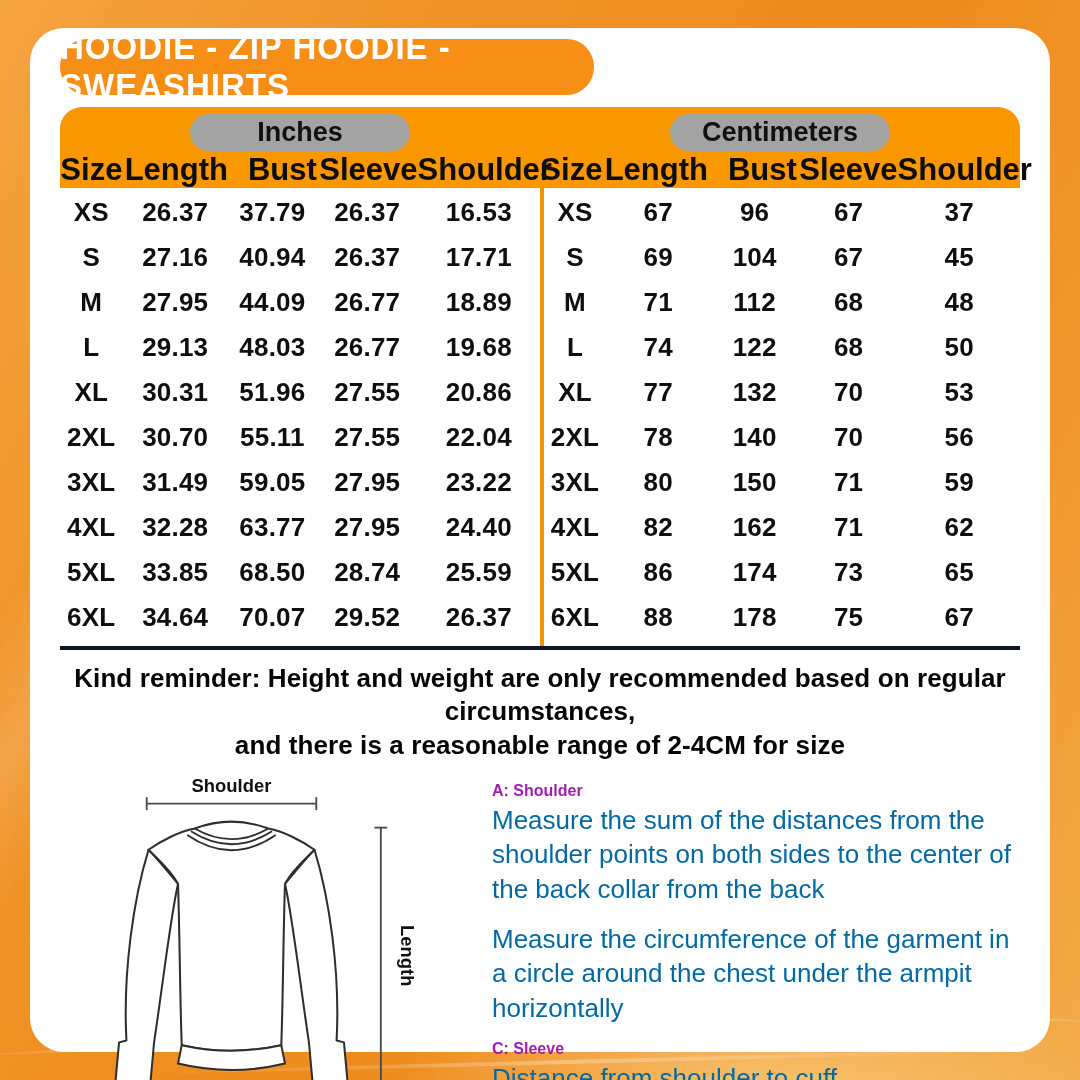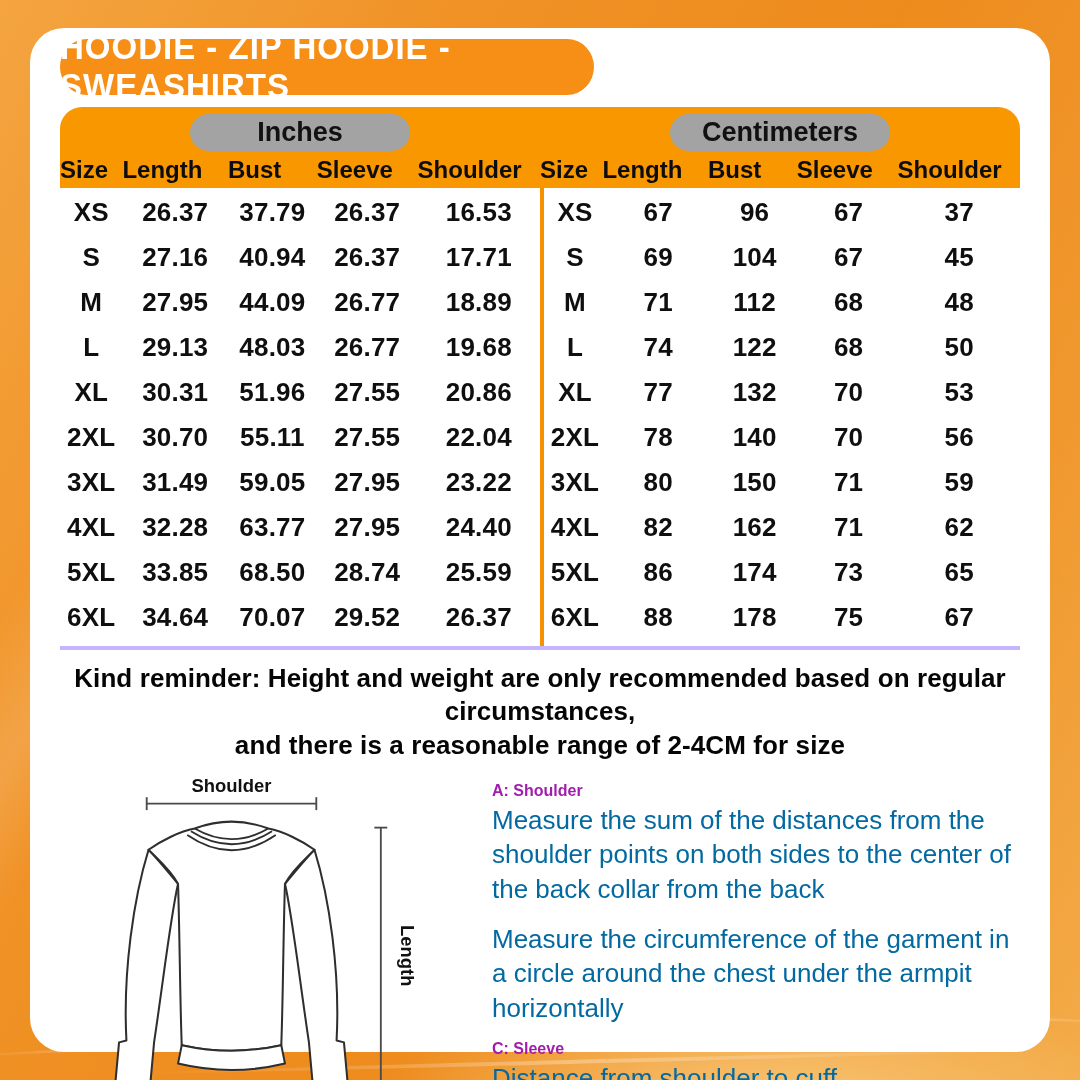--- a/index.html
+++ b/index.html
@@ -39,23 +39,23 @@
     background:#f99701; border-radius:22px 22px 0 0; display:flex;
     padding-top:7px;
   }
   .thead-half { width:50%; display:flex; flex-direction:column; align-items:center; }
   .unit-pill {
     background:#a3a3a3; border-radius:19px; height:37px; min-width:220px;
     display:flex; align-items:center; justify-content:center;
     font-weight:700; font-size:27px; color:#111; padding:0 26px;
   }
   .hrow { width:100%; display:grid; grid-template-columns:13% 22% 18.5% 21% 25.5%; height:37px; align-items:center; }
-  .hcell { text-align:left; font-weight:700; font-size:24px; color:#0d0d0d; }
-
-  .tbody-wrap { display:flex; border-bottom:4px solid #c4b5fd;align-items:center; }
+  .hcell { text-align:right; font-weight:700; font-size:31px; color:#0d0d0d; }
+
+  .tbody-wrap { display:flex; border-bottom:4px solid #0f172a;align-items:center; }
   .tbody-half { width:50%; padding:2px 0 6px 0; }
   .tbody-half.right { border-left:4px solid #f89100; }
   .trow { display:grid; grid-template-columns:13% 22% 18.5% 21% 25.5%; height:45px; align-items:center; }
   .tcell { text-align:center; font-weight:700; font-size:26px; color:#0f0f0f; letter-spacing:.2px; }
 
   .reminder { margin-top:12px; text-align:center; color:#050505; font-weight:700; font-size:26px; line-height:1.28; letter-spacing:.1px; }
 
   .bottom { display:flex; margin-top:14px; }
   .diagram-box { width:392px; flex:none; padding-left:16px; }
   .instructions { flex:1; padding-left:40px; padding-top:6px; }

